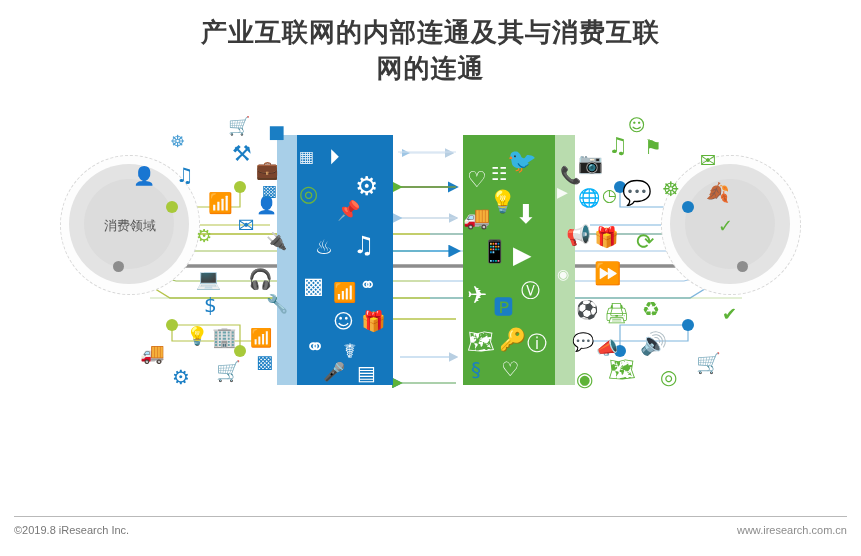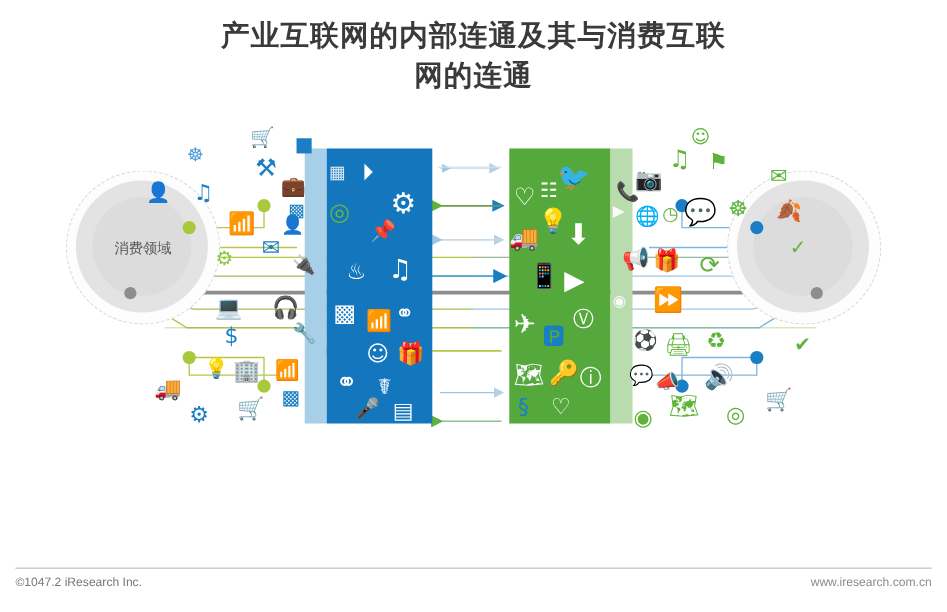--- a/index.html
+++ b/index.html
@@ -333,16 +333,16 @@
     <span class="side-ico g" style="left:660px;top:262px;font-size:20px;">◎</span>
     <span class="side-ico g" style="left:696px;top:248px;font-size:20px;">🛒</span>
     <span class="side-ico g" style="left:718px;top:112px;font-size:18px;">✓</span>
     <span class="side-ico g" style="left:566px;top:120px;font-size:20px;">📢</span>
     <span class="side-ico g" style="left:560px;top:62px;font-size:17px;">📞</span>
     <span class="side-ico g" style="left:722px;top:200px;font-size:18px;">✔</span>
 
   </div>
 
   <div class="foot-rule"></div>
-  <div class="copyright">©1047.2 iResearch Inc.</div>
+  <div class="copyright">©2019.8 iResearch Inc.</div>
   <div class="weburl">www.iresearch.com.cn</div>
 
 </div>
 
 </body></html>

